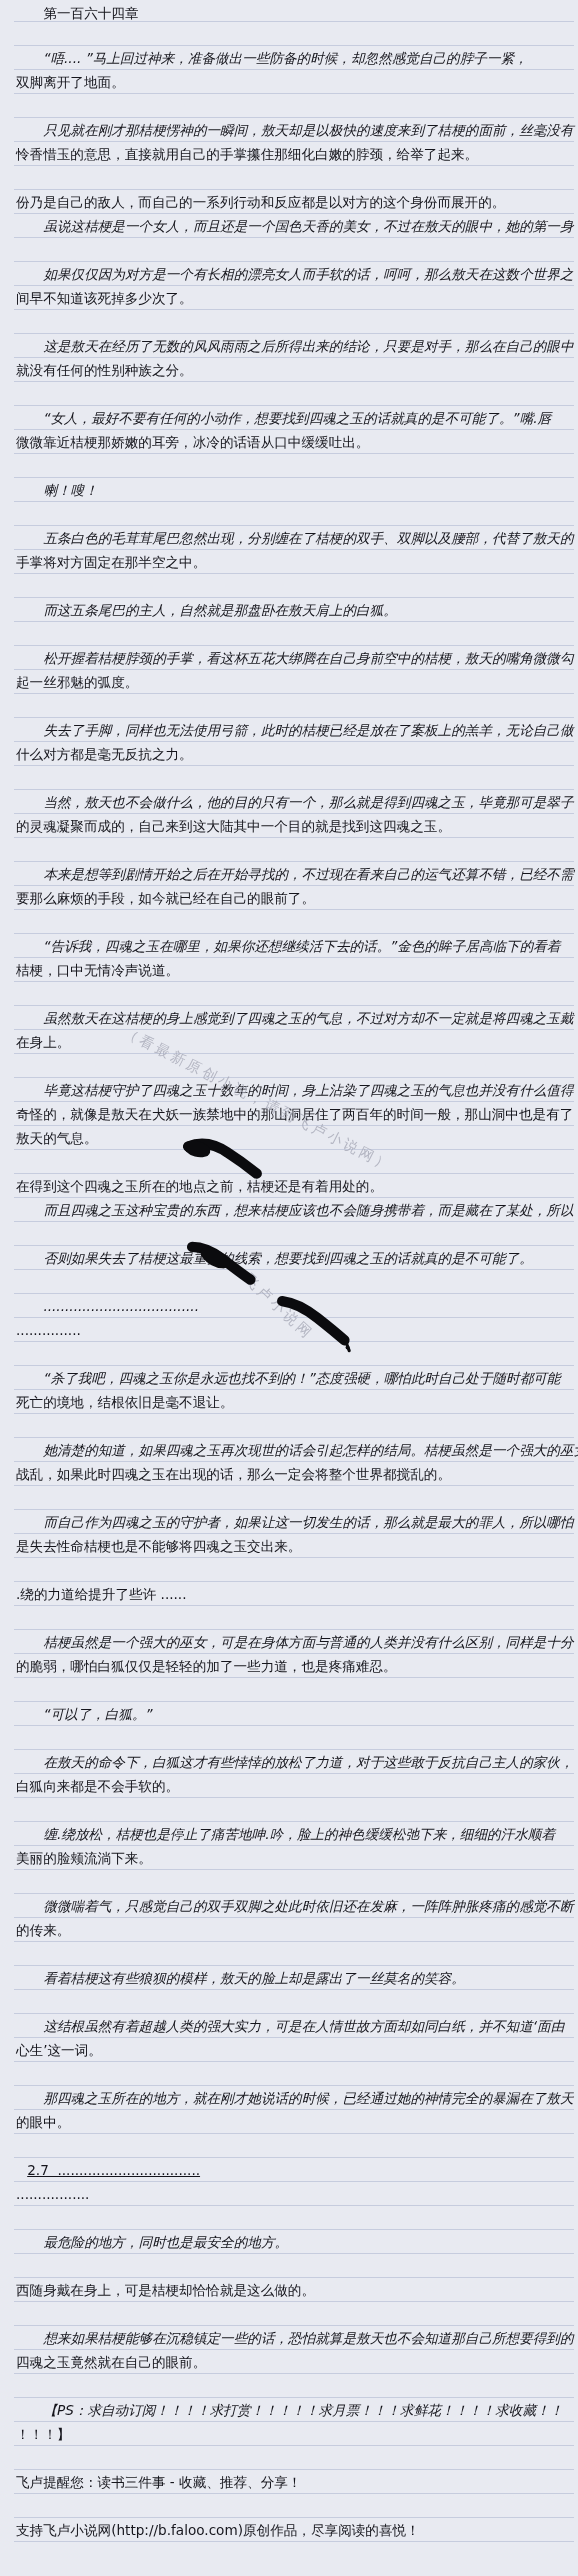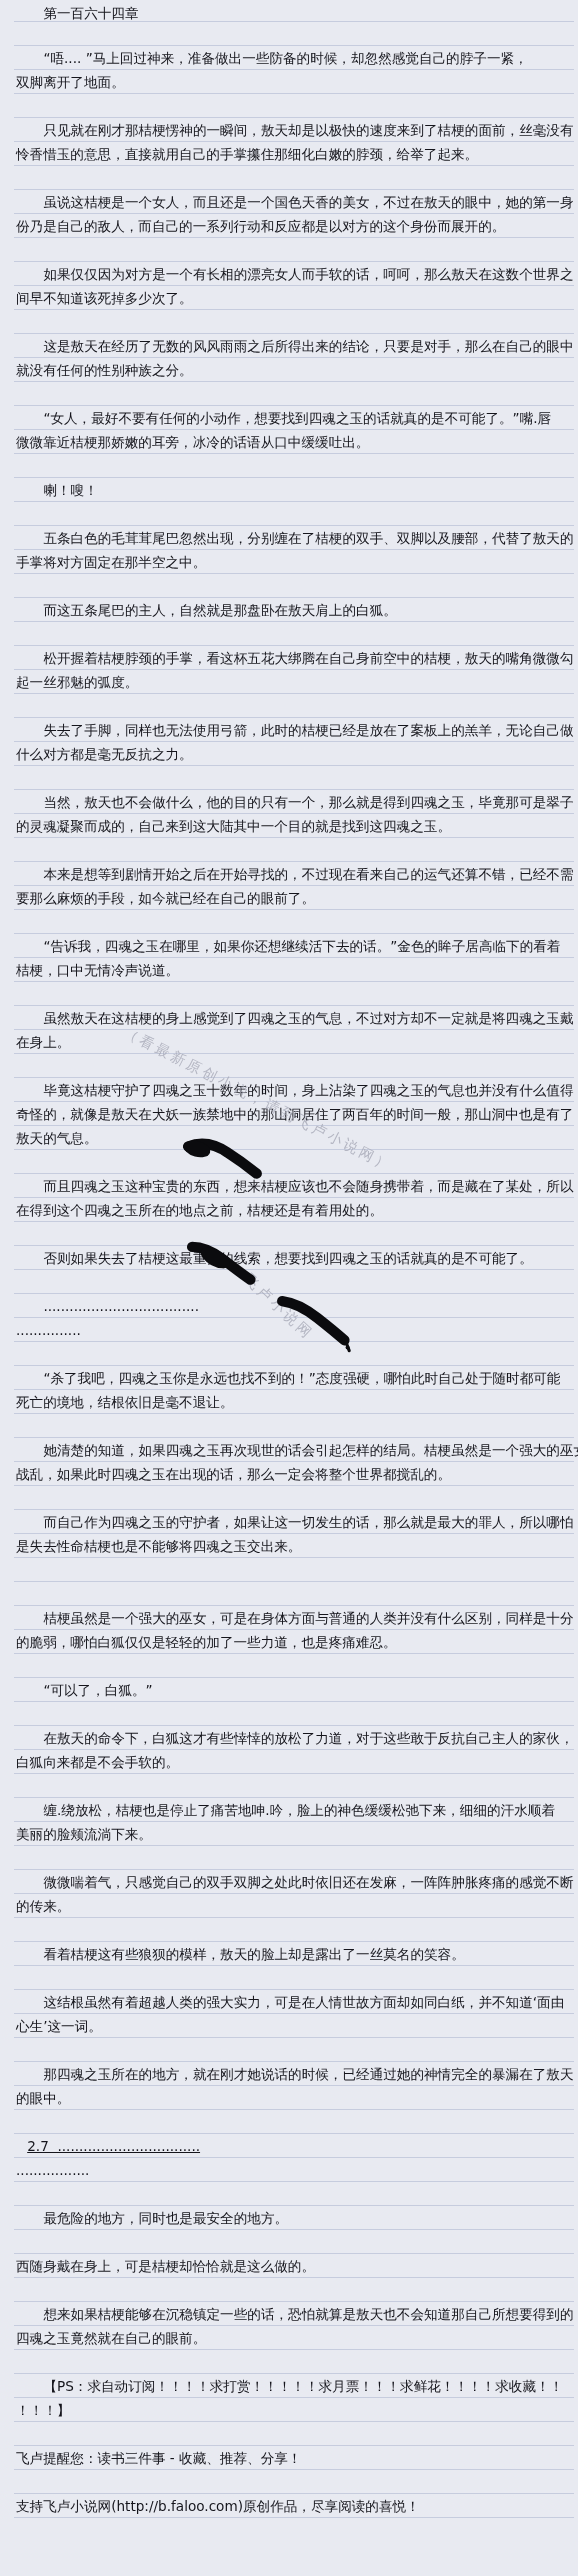--- a/index.html
+++ b/index.html
@@ -36,21 +36,21 @@
     box-sizing:border-box;
     border-bottom:0.8px solid #c6ccde;
     display:flex;
     align-items:flex-end;
     padding-bottom:3.2px;
     font-size:13.6px;
     line-height:1;
     white-space:pre;
     overflow:visible;
   }
-  .ln.f{padding-left:29px;}   
+  .ln.f{padding-left:29px;font-style:italic;}   
   .ln.s{padding-left:12.8px;text-decoration:underline;}   
   .ln.c{padding-left:1.6px;}    
   .overlay{
     position:absolute;
     left:0;top:0;width:578px;height:2576px;
     pointer-events:none;
   }
   .watermark{
     position:absolute;
     color:#a6a8b6;
@@ -69,22 +69,22 @@
   <div class="content">
     <div class="title-row">第一百六十四章</div>
     <div id="lines">
         <div class="ln c"></div>
         <div class="ln f">“唔.... ”马上回过神来，准备做出一些防备的时候，却忽然感觉自己的脖子一紧，</div>
         <div class="ln c">双脚离开了地面。</div>
         <div class="ln c"></div>
         <div class="ln f">只见就在刚才那桔梗愣神的一瞬间，敖天却是以极快的速度来到了桔梗的面前，丝毫没有</div>
         <div class="ln c">怜香惜玉的意思，直接就用自己的手掌攥住那细化白嫩的脖颈，给举了起来。</div>
         <div class="ln c"></div>
+        <div class="ln c">份乃是自己的敌人，而自己的一系列行动和反应都是以对方的这个身份而展开的。</div>
         <div class="ln f">虽说这桔梗是一个女人，而且还是一个国色天香的美女，不过在敖天的眼中，她的第一身</div>
-        <div class="ln c">份乃是自己的敌人，而自己的一系列行动和反应都是以对方的这个身份而展开的。</div>
         <div class="ln c"></div>
         <div class="ln f">如果仅仅因为对方是一个有长相的漂亮女人而手软的话，呵呵，那么敖天在这数个世界之</div>
         <div class="ln c">间早不知道该死掉多少次了。</div>
         <div class="ln c"></div>
         <div class="ln f">这是敖天在经历了无数的风风雨雨之后所得出来的结论，只要是对手，那么在自己的眼中</div>
         <div class="ln c">就没有任何的性别种族之分。</div>
         <div class="ln c"></div>
         <div class="ln f">“女人，最好不要有任何的小动作，想要找到四魂之玉的话就真的是不可能了。”嘴.唇</div>
         <div class="ln c">微微靠近桔梗那娇嫩的耳旁，冰冷的话语从口中缓缓吐出。</div>
         <div class="ln c"></div>
@@ -110,37 +110,38 @@
         <div class="ln f">“告诉我，四魂之玉在哪里，如果你还想继续活下去的话。”金色的眸子居高临下的看着</div>
         <div class="ln c">桔梗，口中无情冷声说道。</div>
         <div class="ln c"></div>
         <div class="ln f">虽然敖天在这桔梗的身上感觉到了四魂之玉的气息，不过对方却不一定就是将四魂之玉戴</div>
         <div class="ln c">在身上。</div>
         <div class="ln c"></div>
         <div class="ln f">毕竟这桔梗守护了四魂之玉十数年的时间，身上沾染了四魂之玉的气息也并没有什么值得</div>
         <div class="ln c">奇怪的，就像是敖天在犬妖一族禁地中的那山洞居住了两百年的时间一般，那山洞中也是有了</div>
         <div class="ln c">敖天的气息。</div>
         <div class="ln c"></div>
+        <div class="ln c">在得到这个四魂之玉所在的地点之前，桔梗还是有着用处的。</div>
         <div class="ln f">而且四魂之玉这种宝贵的东西，想来桔梗应该也不会随身携带着，而是藏在了某处，所以</div>
-        <div class="ln c">在得到这个四魂之玉所在的地点之前，桔梗还是有着用处的。</div>
         <div class="ln c"></div>
         <div class="ln f">否则如果失去了桔梗这最重要的线索，想要找到四魂之玉的话就真的是不可能了。</div>
         <div class="ln c"></div>
         <div class="ln f">....................................</div>
         <div class="ln c">...............</div>
         <div class="ln c"></div>
         <div class="ln f">“杀了我吧，四魂之玉你是永远也找不到的！”态度强硬，哪怕此时自己处于随时都可能</div>
         <div class="ln c">死亡的境地，结根依旧是毫不退让。</div>
         <div class="ln c"></div>
         <div class="ln f">她清楚的知道，如果四魂之玉再次现世的话会引起怎样的结局。桔梗虽然是一个强大的巫女</div>
         <div class="ln c">战乱，如果此时四魂之玉在出现的话，那么一定会将整个世界都搅乱的。</div>
         <div class="ln c"></div>
         <div class="ln f">而自己作为四魂之玉的守护者，如果让这一切发生的话，那么就是最大的罪人，所以哪怕</div>
         <div class="ln c">是失去性命桔梗也是不能够将四魂之玉交出来。</div>
         <div class="ln c"></div>
+        <div class="ln c">.绕的力道给提升了些许 ......</div>
         <div class="ln c"></div>
         <div class="ln f">桔梗虽然是一个强大的巫女，可是在身体方面与普通的人类并没有什么区别，同样是十分</div>
         <div class="ln c">的脆弱，哪怕白狐仅仅是轻轻的加了一些力道，也是疼痛难忍。</div>
         <div class="ln c"></div>
         <div class="ln f">“可以了，白狐。”</div>
         <div class="ln c"></div>
         <div class="ln f">在敖天的命令下，白狐这才有些悻悻的放松了力道，对于这些敢于反抗自己主人的家伙，</div>
         <div class="ln c">白狐向来都是不会手软的。</div>
         <div class="ln c"></div>
         <div class="ln f">缠.绕放松，桔梗也是停止了痛苦地呻.吟，脸上的神色缓缓松弛下来，细细的汗水顺着</div>

